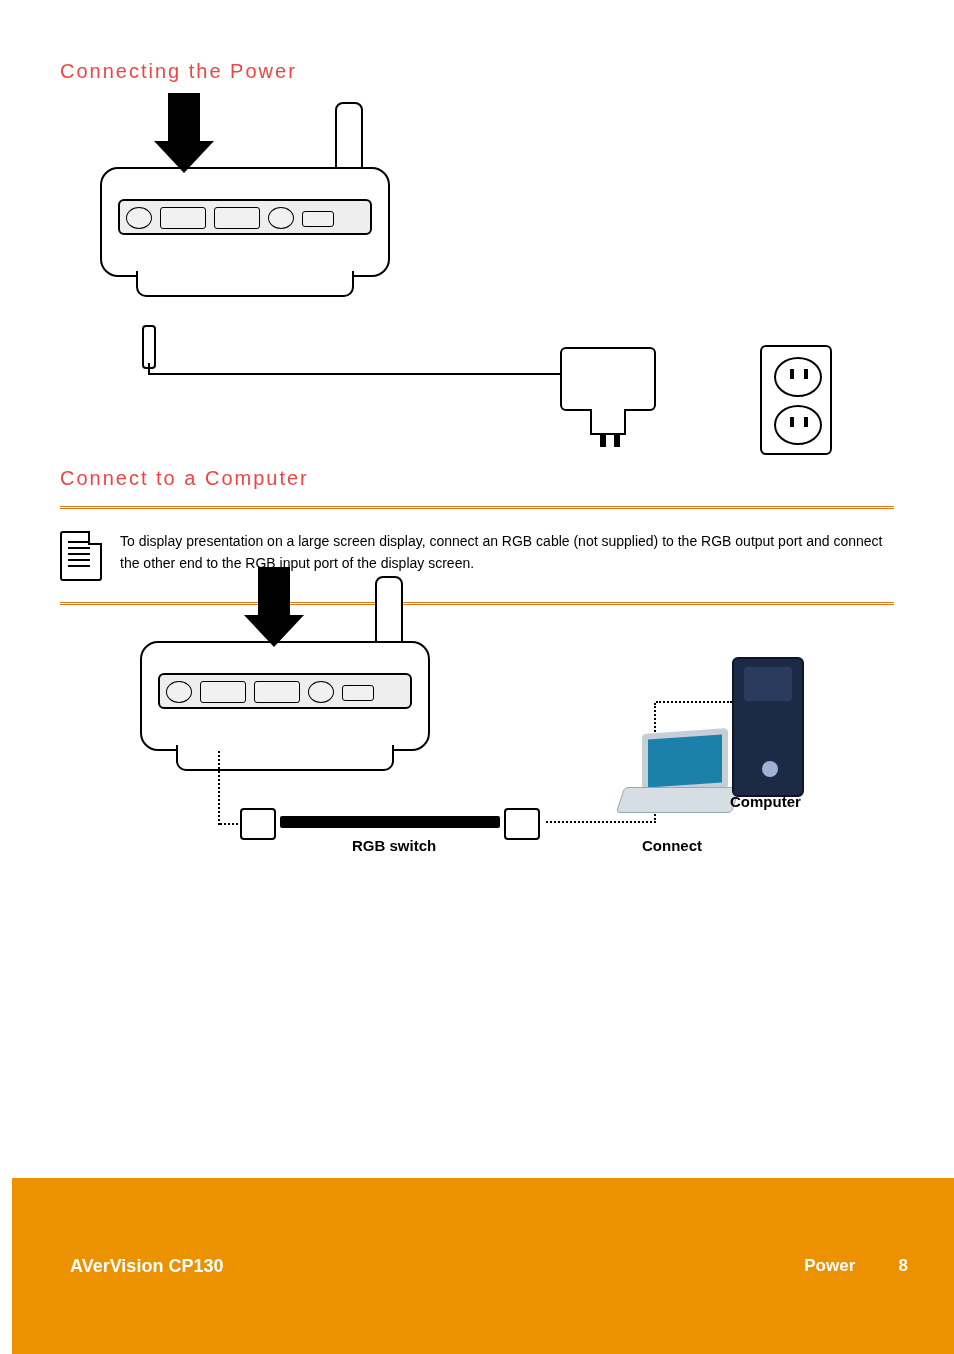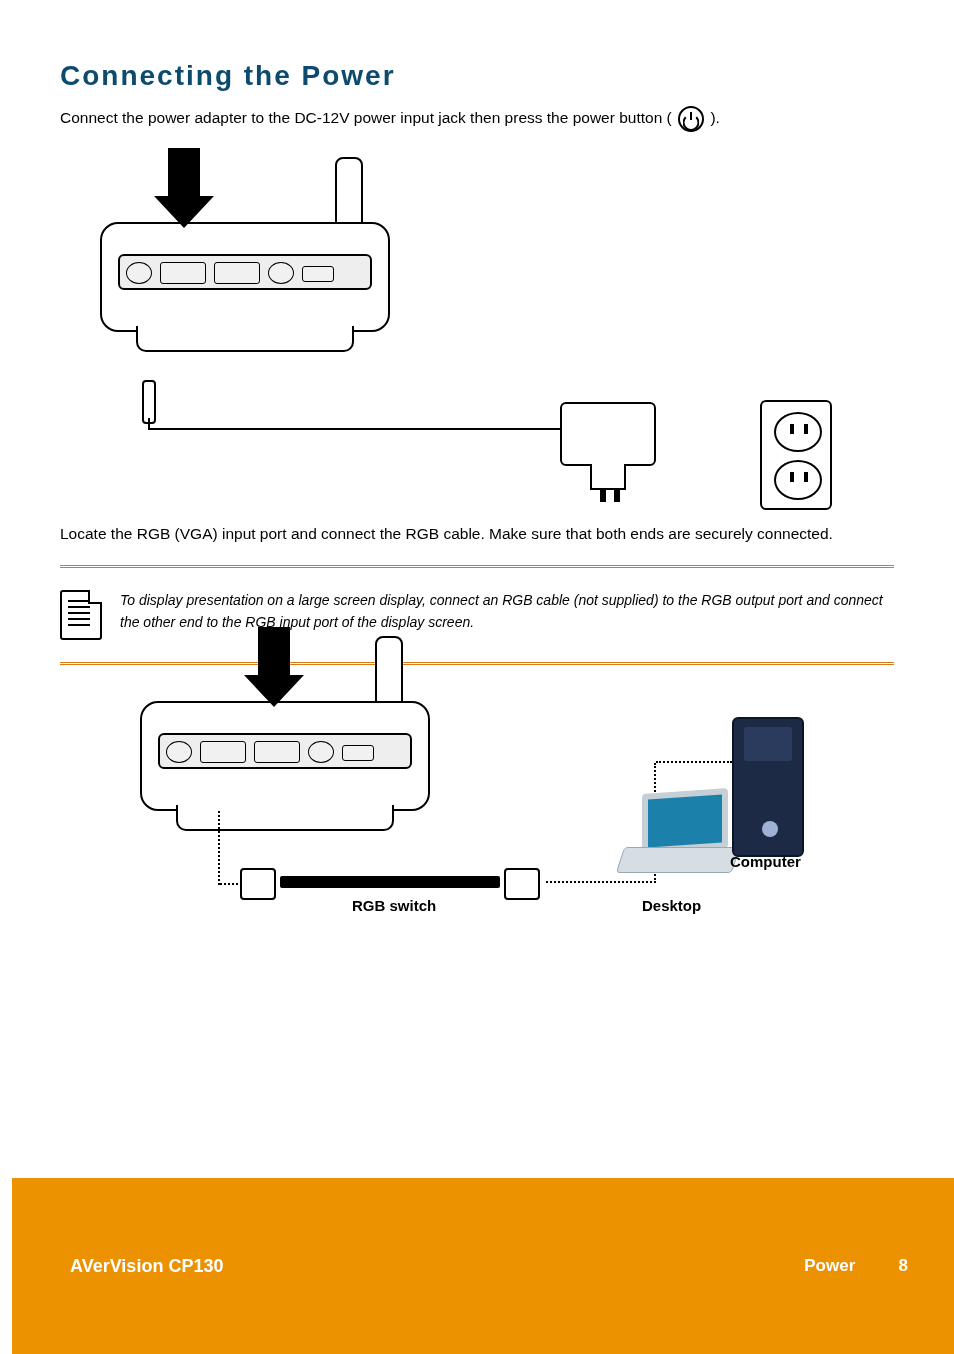--- a/index.html
+++ b/index.html
@@ -1,18 +1,18 @@
 <!DOCTYPE html>
 <html><head>
 <meta charset="utf-8">
 <style>
   * { box-sizing: border-box; margin: 0; padding: 0; }
   body { width: 954px; height: 1354px; background: #fff; font-family: Arial, Helvetica, sans-serif; position: relative; }
   .page { padding: 60px 60px 0 60px; }
-  h2.section-title { font-size: 28px; letter-spacing: 2px; font-weight: 700; color: #0c4a6e; margin-bottom: 14px; font-family: "Arial Black", Arial, sans-serif; }
+  h2.section-title { font-size: 20px; letter-spacing: 2px; font-weight: 400; color: #ef4444; margin-bottom: 14px; font-family: "Arial Black", Arial, sans-serif; }
   .instruction { font-size: 15.5px; line-height: 1.5; margin-bottom: 20px; }
   .power-icon { display: inline-block; width: 26px; height: 26px; border: 2px solid #000; border-radius: 50%; vertical-align: middle; position: relative; margin: 0 2px; }
   .power-icon::before { content: ""; position: absolute; width: 13px; height: 13px; border: 2px solid #000; border-top-color: transparent; border-radius: 50%; top: 6px; left: 50%; transform: translateX(-50%); }
   .power-icon::after { content: ""; position: absolute; width: 2px; height: 8px; background: #000; top: 4px; left: 50%; transform: translateX(-50%); }
   .fig-area { height: 360px; position: relative; margin-bottom: 10px; }
   .fig-area2 { height: 260px; position: relative; margin-bottom: 20px; margin-top: 10px; }
 
   
   .device { position: absolute; top: 70px; left: 40px; width: 290px; height: 110px; }
   .device .foot { position: absolute; top: -65px; left: 235px; width: 28px; height: 75px; border: 2px solid #000; border-radius: 8px 8px 0 0; background: #fff; }
@@ -47,21 +47,21 @@
   .outlet .sock.b { top: 58px; }
   .outlet .sock::before, .outlet .sock::after { content:""; position:absolute; top:10px; width:4px; height:10px; background:#000; }
   .outlet .sock::before { left: 14px; }
   .outlet .sock::after { left: 28px; }
 
   .divider { border: 0; border-top: 3px double #d97a1b; margin: 16px 0; }
   .note-box { display: flex; gap: 18px; align-items: flex-start; padding: 6px 0 4px 0; }
   .note-icon { width: 42px; height: 50px; border: 2px solid #000; border-radius: 3px; position: relative; flex-shrink: 0; }
   .note-icon::before { content:""; position:absolute; left:6px; right:10px; top:8px; height:2px; background:#000; box-shadow: 0 6px 0 #000, 0 12px 0 #000, 0 18px 0 #000, 0 24px 0 #000; }
   .note-icon::after { content:""; position:absolute; right:-2px; top:-2px; width:12px; height:12px; background:#fff; border-left:2px solid #000; border-bottom:2px solid #000; }
-  .note-text { font-size: 14px; line-height: 1.55; font-style: italic; }
+  .note-text { font-size: 14px; line-height: 1.55; }
   .note-text p { margin-bottom: 8px; }
 
   
   .rgbcable { position: absolute; top: 195px; left: 220px; width: 220px; height: 12px; background: #000; border-radius: 2px; }
   .rgbcable::before, .rgbcable::after { content:""; position:absolute; top:-8px; width:32px; height:28px; border:2px solid #000; border-radius:4px; background:#fff; }
   .rgbcable::before { left: -40px; }
   .rgbcable::after { right: -40px; }
   .rgb-label { position: absolute; top: 216px; left: 292px; font-weight: 700; font-size: 15px; }
   .dashed1 { position: absolute; border-left: 2px dotted #000; left: 158px; top: 130px; height: 74px; }
   .dashed1::after { content:""; position:absolute; bottom:0; left:0; width: 46px; border-top: 2px dotted #000; }
@@ -82,25 +82,20 @@
   .footer { position: absolute; left: 0; bottom: 0; width: 100%; height: 176px; background: #ec9100; display: flex; align-items: center; padding: 16px 58px; color: #fff; margin-left: 12px; }
   .footer .left { flex: 1; font-weight: 700; font-size: 18px; }
   .footer .right { font-weight: 700; font-size: 17px; }
   .footer .right .pg { display: inline-block; width: 48px; text-align: right; }
 </style>
 </head>
 <body>
 
 <div class="page">
   <h2 class="section-title">Connecting the Power</h2>
-  <p class="instruction">
-    <span>Connect the power adapter to the DC-12V power input jack then press the power button (</span>
-    <span class="power-icon"></span>
-    <span>).</span>
-  </p>
 
   <div class="fig-area">
     <div class="device">
       <div class="foot"></div>
       <div class="body"></div>
       <div class="panel">
         <div class="port dc"></div>
         <div class="port p1"></div>
         <div class="port p2"></div>
         <div class="port p3"></div>
@@ -119,21 +114,21 @@
         <div class="prongbar"></div>
       <div class="prong a"></div>
         <div class="prong b"></div>
     </div>
     <div class="outlet">
       <div class="sock a"></div>
         <div class="sock b"></div>
     </div>
   </div>
 
-  <p class="instruction">Locate the RGB (VGA) input port and connect the RGB cable. Make sure that both ends are securely connected.</p>
+  <h2 class="section-title">Connect to a Computer</h2>
 
   <hr class="divider">
   <div class="note-box">
     <div class="note-icon"></div>
     <div class="note-text">
       <p>To display presentation on a large screen display, connect an RGB cable (not supplied) to the RGB output port and connect the other end to the RGB input port of the display screen.</p>
     </div>
   </div>
   <hr class="divider">
 
@@ -156,21 +151,21 @@
     </div>
     <div class="dashed1"></div>
     <div class="rgbcable"></div>
     <div class="rgb-label">RGB switch</div>
     <div class="dashed2"></div>
     <div class="dashed3"></div>
     <div class="laptop">
       <div class="screen"></div>
         <div class="base"></div>
     </div>
-    <div class="laptop-label">Desktop</div>
+    <div class="laptop-label">Connect</div>
     <div class="desktop"></div>
     <div class="desktop-label">Computer</div>
   </div>
 </div>
 
 <div class="footer">
   <div class="left">AVerVision CP130</div>
   <div class="right">
     <span>Power</span>
     <span class="pg">8</span>

